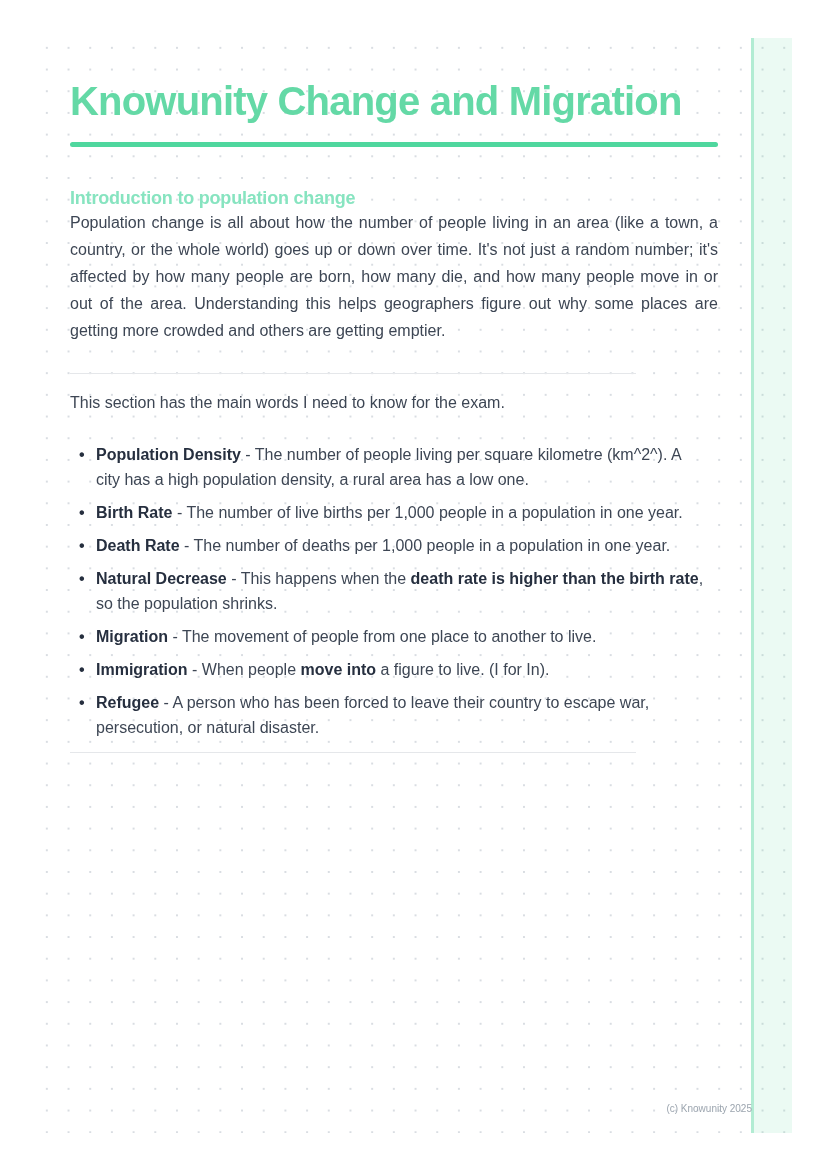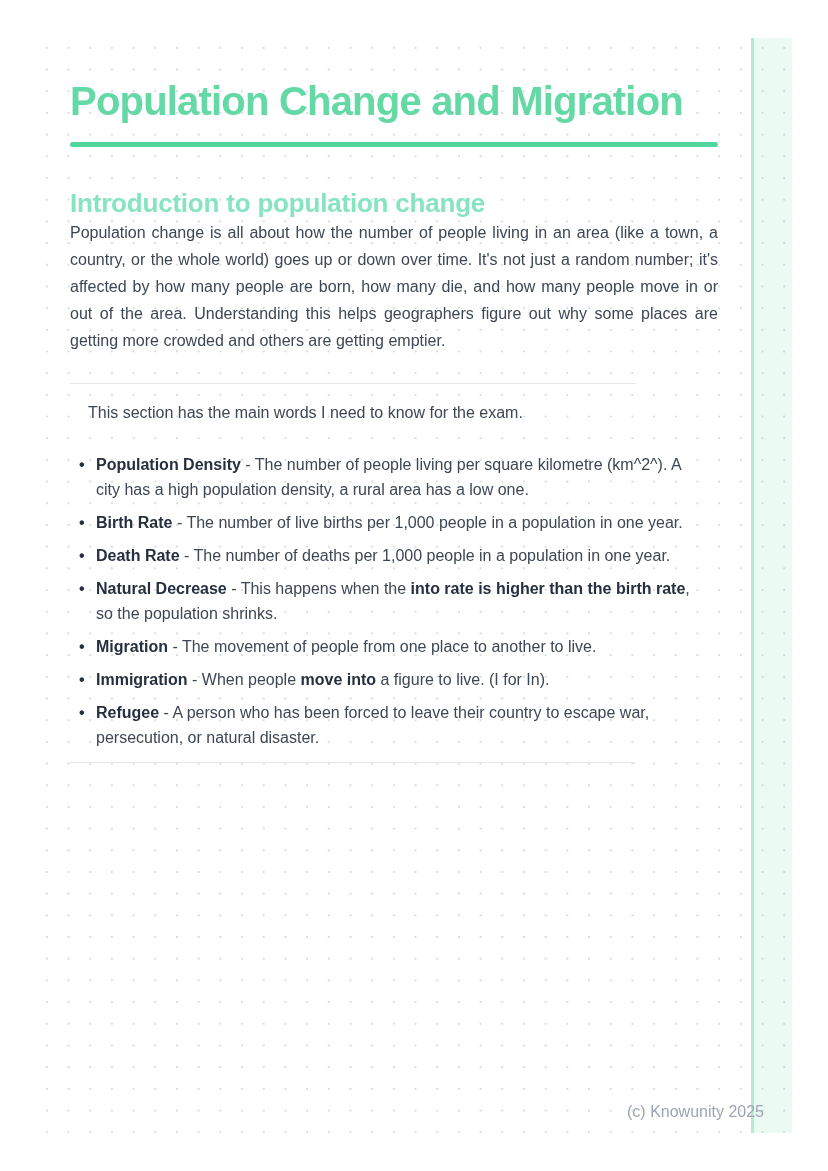--- a/index.html
+++ b/index.html
@@ -41,21 +41,21 @@
     letter-spacing: -0.8px;
   }
   .title-rule {
     margin-top: 17px;
     height: 5px;
     width: 100%;
     background: #4fd79e;
     border-radius: 3px;
   }
   h2.section-heading {
-    font-size: 26px;
+    font-size: 18px;
     font-weight: 700;
     color: #87e4c0;
     letter-spacing: -0.2px;
   }
   .h2-intro { margin-top: 41px; }
   .p-intro {
     font-size: 16px;
     line-height: 27px;
     color: #3d4654;
     text-align: justify;
@@ -65,21 +65,20 @@
     border-top: 1.5px solid #e5e7ea;
     width: 566px;
     margin-top: 29px;
   }
   .h2-defs { margin-top: 20px; }
   .p-lead {
     margin-top: 15px;
     font-size: 16px;
     line-height: 27px;
     color: #3d4654;
-    margin-left: 18px;
   }
   ul.defs {
     margin-top: 26px;
     list-style: none;
   }
   ul.defs li {
     position: relative;
     padding-left: 26px;
     padding-right: 12px;
     font-size: 16px;
@@ -92,51 +91,51 @@
     position: absolute;
     left: 9px; top: 0;
     color: #262f3f;
     font-weight: 700;
   }
   ul.defs b { color: #262f3f; font-weight: 700; }
   .divider-bottom { margin-top: 12px; }
   .page-footer {
     position: absolute;
     top: 1065px;
-    right: 28px;
-    font-size: 16px;
+    right: 40px;
+    font-size: 10px;
     color: #9ca5af;
     z-index: 3;
   }
 </style>
 </head>
 <body>
 
 <div class="sheet">
   <div class="accent-band"></div>
 
   <div class="content">
-    <h1 class="page-title">Population Change and Migration</h1>
+    <h1 class="page-title">Knowunity Change and Migration</h1>
 
     <div class="title-rule"></div>
 
     <h2 class="section-heading h2-intro">Introduction to population change</h2>
 
     <p class="p-intro">Population change is all about how the number of people living in an area (like a town, a country, or the whole world) goes up or down over time. It's not just a random number; it's affected by how many people are born, how many die, and how many people move in or out of the area. Understanding this helps geographers figure out why some places are getting more crowded and others are getting emptier.</p>
 
     <hr class="divider">
 
 
     <p class="p-lead">This section has the main words I need to know for the exam.</p>
 
     <ul class="defs">
         <li><b>Population Density</b><span> - The number of people living per square kilometre (km^2^). A city has a high population density, a rural area has a low one.</span></li>
         <li><b>Birth Rate</b><span> - The number of live births per 1,000 people in a population in one year.</span></li>
         <li><b>Death Rate</b><span> - The number of deaths per 1,000 people in a population in one year.</span></li>
-        <li><b>Natural Decrease</b><span> - This happens when the </span><b>into rate is higher than the birth rate</b><span>, so the population shrinks.</span></li>
+        <li><b>Natural Decrease</b><span> - This happens when the </span><b>death rate is higher than the birth rate</b><span>, so the population shrinks.</span></li>
         <li><b>Migration</b><span> - The movement of people from one place to another to live.</span></li>
         <li><b>Immigration</b><span> - When people </span><b>move into</b><span> a figure to live. (I for In).</span></li>
         <li><b>Refugee</b><span> - A person who has been forced to leave their country to escape war, persecution, or natural disaster.</span></li>
       </ul>
 
     <hr class="divider divider-bottom">
   </div>
 
   <div class="page-footer">(c) Knowunity 2025</div>
 </div>

